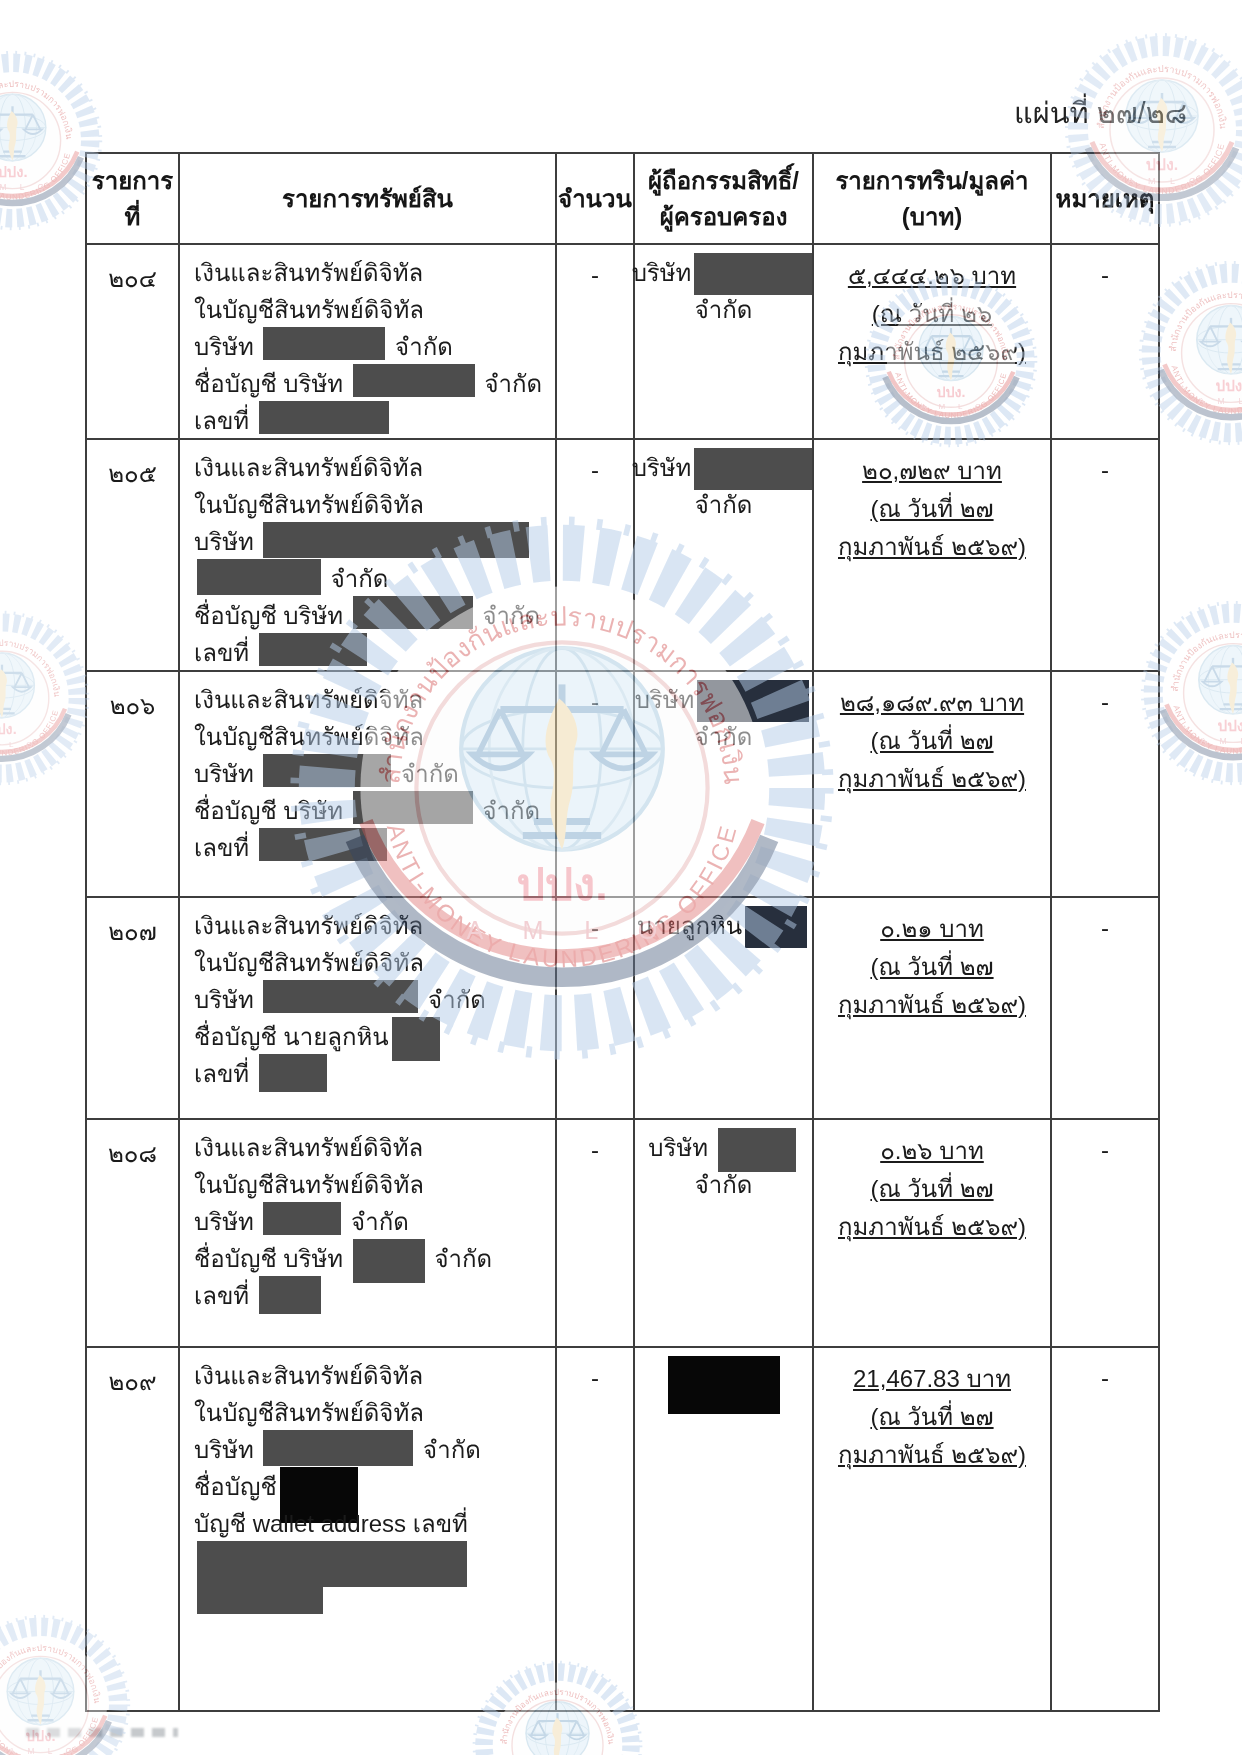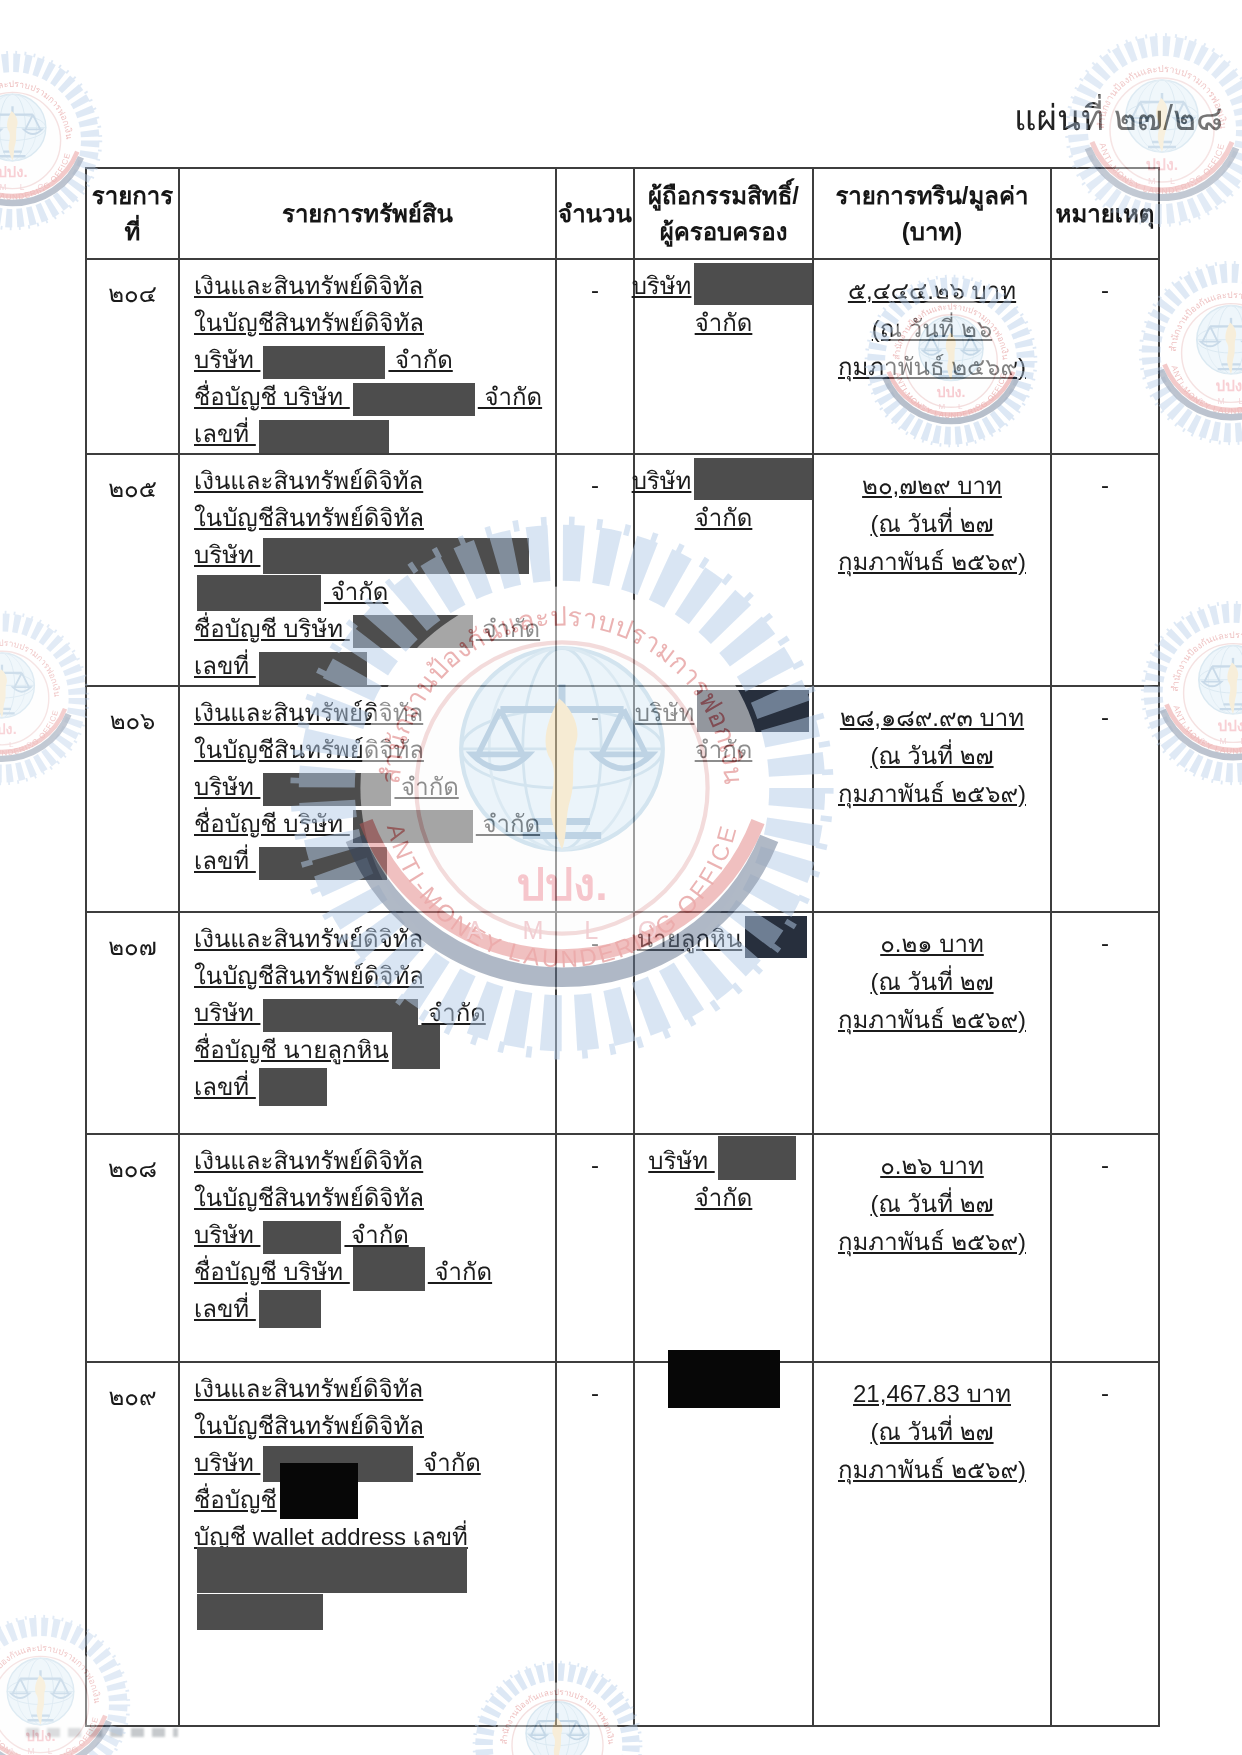--- a/index.html
+++ b/index.html
@@ -1,34 +1,34 @@
 <!DOCTYPE html>
 <html><head>
 <meta charset="utf-8">
 <style>
   html,body{margin:0;padding:0;background:#e8e8e8;}
   .page{
     position:relative;width:1242px;height:1755px;background:#ffffff;
     overflow:hidden;font-family:"Liberation Sans","DejaVu Sans",sans-serif;
     color:#1b1b1b;margin:0 auto;
   }
-  .sheet-label{position:absolute;left:1014px;top:90px;font-size:35px;color:#222;z-index:2;}
+  .sheet-label{position:absolute;left:1014px;top:90px;font-size:29px;color:#222;z-index:2;}
   table.asset-table{
-    position:absolute;left:85px;top:167px;width:1073px;
+    position:absolute;left:85px;top:152px;width:1073px;
     border-collapse:collapse;table-layout:fixed;z-index:1;background:transparent;
   }
   .asset-table td,.asset-table th{border:2px solid #3d3d3d;vertical-align:top;padding:0;overflow:visible;}
   .asset-table th{height:89px;vertical-align:middle;text-align:center;font-size:24px;font-weight:600;color:#161616;}
   .hl span{display:block;line-height:1.5;}
   td.c-no{text-align:center;font-size:24px;padding-top:14px;}
   td.c-asset{padding:8px 4px 0 14px;font-size:24px;}
   td.c-qty,td.c-remark{text-align:center;font-size:24px;padding-top:16px;}
   td.c-owner{padding-top:8px;font-size:24px;}
   td.c-value{text-align:center;font-size:24px;padding-top:12px;}
-  .line{display:flex;align-items:flex-end;height:37px;white-space:pre;text-decoration:underline;}
+  .line{display:flex;align-items:flex-start;height:37px;white-space:pre;}
   .line.center{justify-content:center;}
   .vline{height:38px;line-height:38px;white-space:pre;text-decoration:underline;}
   .red-box{flex:0 0 auto;background:#4d4d4d;margin:0 3px;}
   .red-box.navy{background:#272f3d;}
   .red-box.black{background:#070707;}
   .wm{position:absolute;pointer-events:none;z-index:3;}
   .smudge{
     position:absolute;left:26px;top:1728px;width:152px;height:9px;opacity:.5;
     background:repeating-linear-gradient(90deg,#8f959b 0 13px,transparent 13px 21px);
     filter:blur(1.2px);z-index:2;

